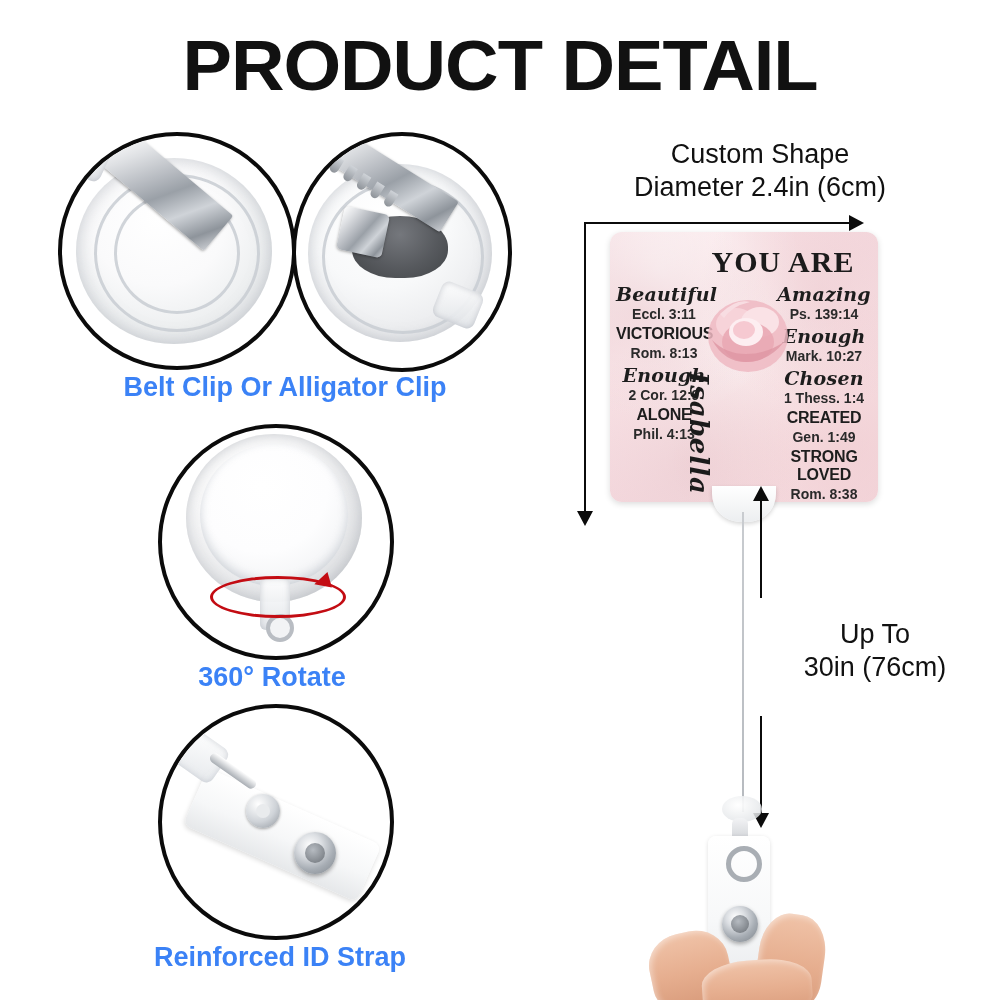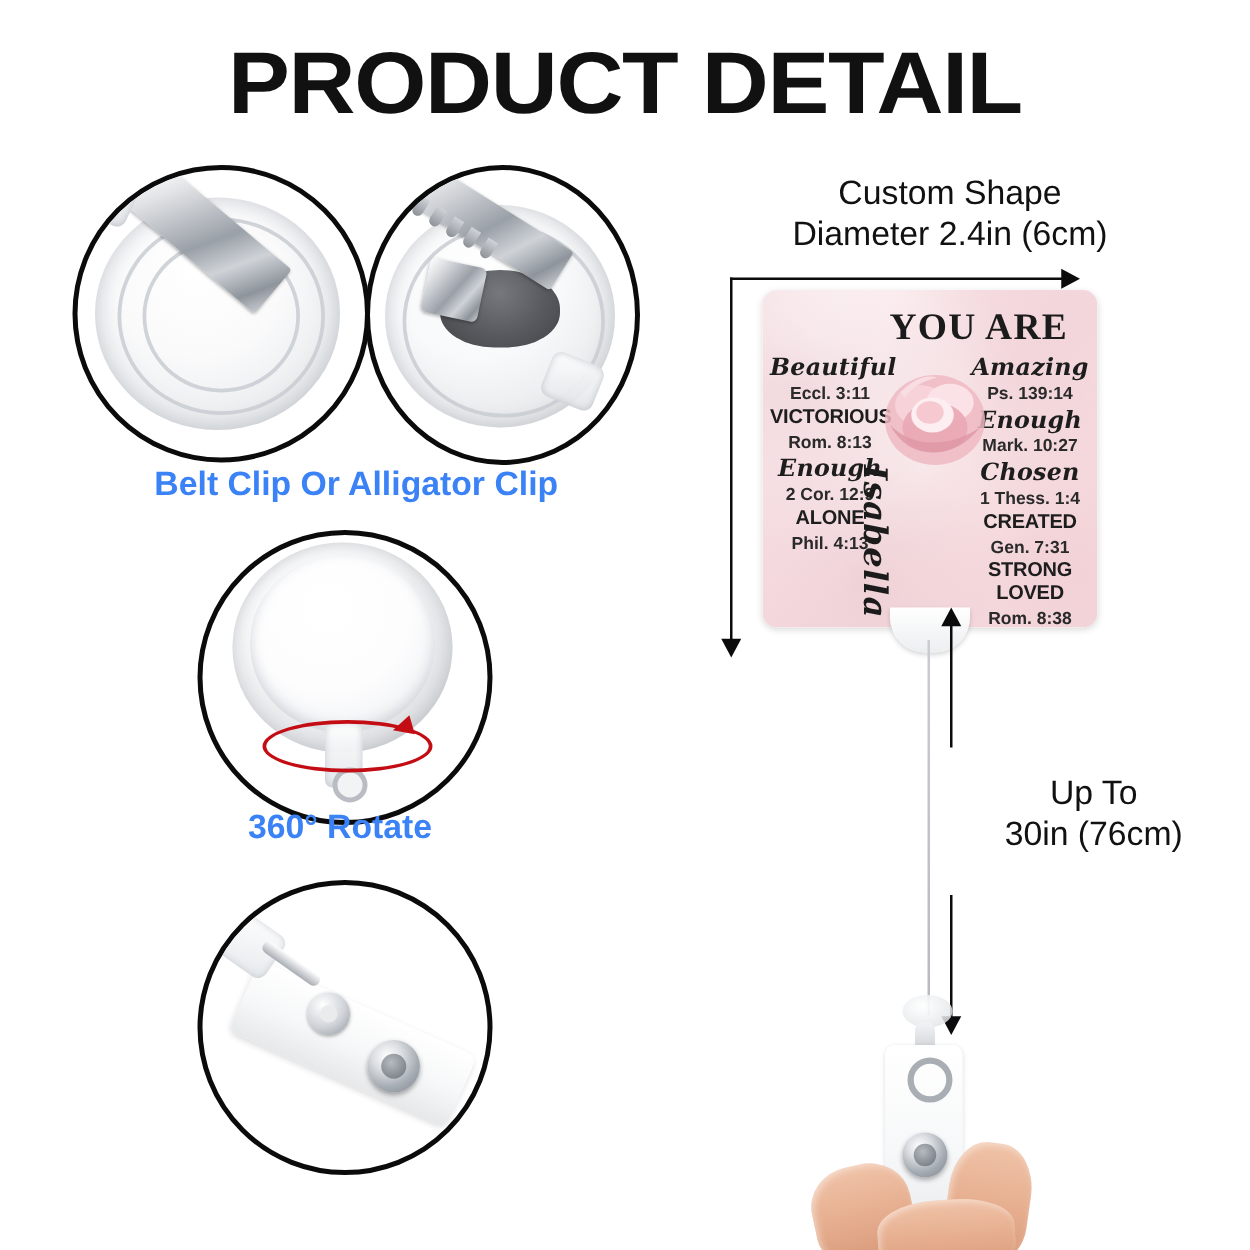--- a/index.html
+++ b/index.html
@@ -351,35 +351,36 @@
   <div class="pod" id="pod-rotate">
     <div class="pod-inner">
       <div class="reel-disc body"></div>
       <div class="face"></div>
       <div class="stem"></div>
       <div class="ringhole"></div>
       <div class="rot-ellipse"></div>
       <div class="rot-arrow"></div>
     </div>
   </div>
-  <div class="caption" style="left:158px;top:646px;width:228px;">360° Rotate</div>
+  <div class="caption" style="left:158px;top:662px;width:228px;">360° Rotate</div>
 
   <div class="pod" id="pod-strap">
     <div class="pod-inner">
       <div class="strap"></div>
       <div class="clearend"></div>
       <div class="hook"></div>
       <div class="grommet">
           <i></i>
         </div>
       <div class="snap">
           <i></i>
         </div>
     </div>
   </div>
+  <div class="caption" style="left:120px;top:942px;width:320px;">Reinforced ID Strap</div>
 
   <div class="dim-label" id="label-shape">
     <div>Custom Shape</div>
     <div>Diameter 2.4in (6cm)</div>
   </div>
 
   <div class="dim-h"></div>
   <div class="dim-v"></div>
 
   <div class="card">
@@ -413,21 +414,21 @@
       <div class="aff">
         <div class="word script">Enough</div>
         <div class="verse">Mark. 10:27</div>
       </div>
       <div class="aff">
         <div class="word script">Chosen</div>
         <div class="verse">1 Thess. 1:4</div>
       </div>
       <div class="aff">
         <div class="word block">CREATED</div>
-        <div class="verse">Gen. 7:31</div>
+        <div class="verse">Gen. 1:49</div>
       </div>
       <div class="aff">
         <div class="word block">STRONG</div>
       </div>
       <div class="aff">
         <div class="word block">LOVED</div>
         <div class="verse">Rom. 8:38</div>
       </div>
     </div>
 

